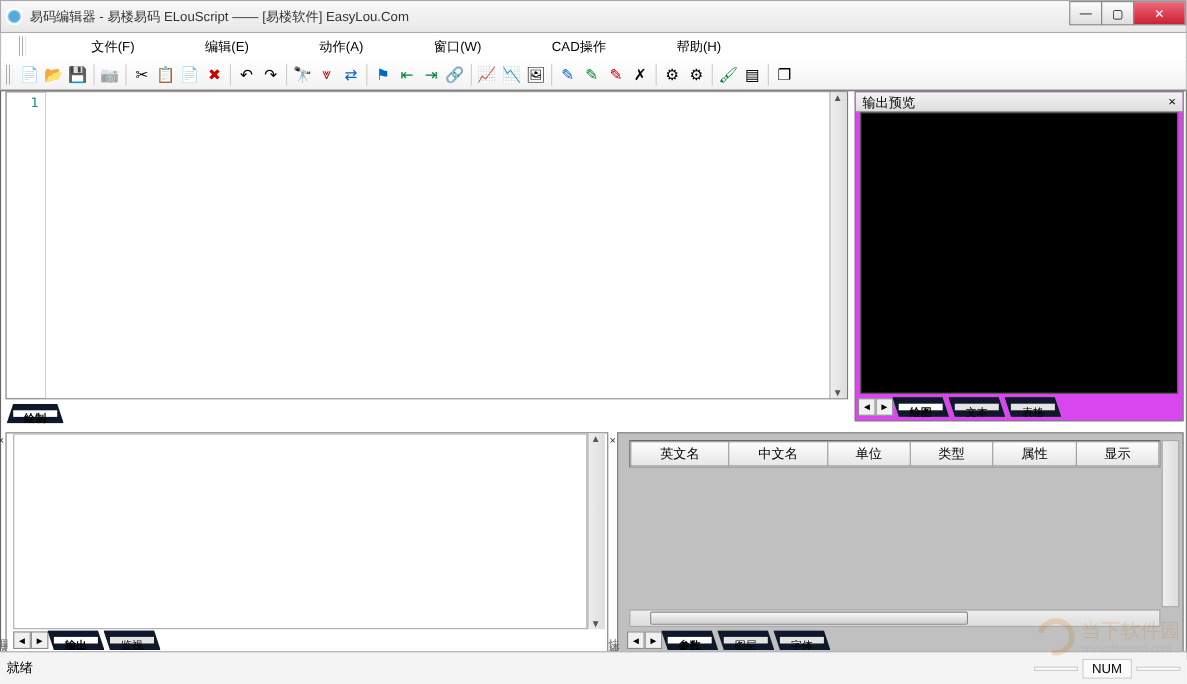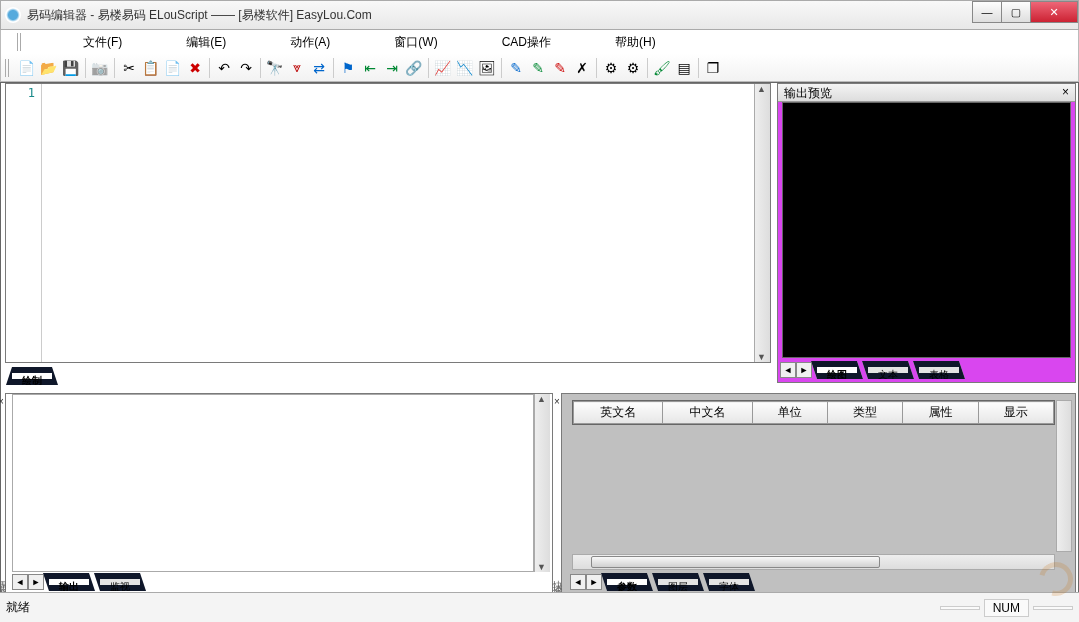--- a/index.html
+++ b/index.html
@@ -204,13 +204,17 @@
 <div class="statusbar">
   <span>就绪</span>
   <div class="spacer"></div>
   <div class="cell"></div>
   <div class="cell">NUM</div>
   <div class="cell"></div>
 </div>
 
 <div class="watermark">
   <div class="logo"></div>
+  <div>
+    <span>当下软件园</span>
+    <span class="sub">www.downxia.com</span>
+  </div>
 </div>
 
 </body></html>

